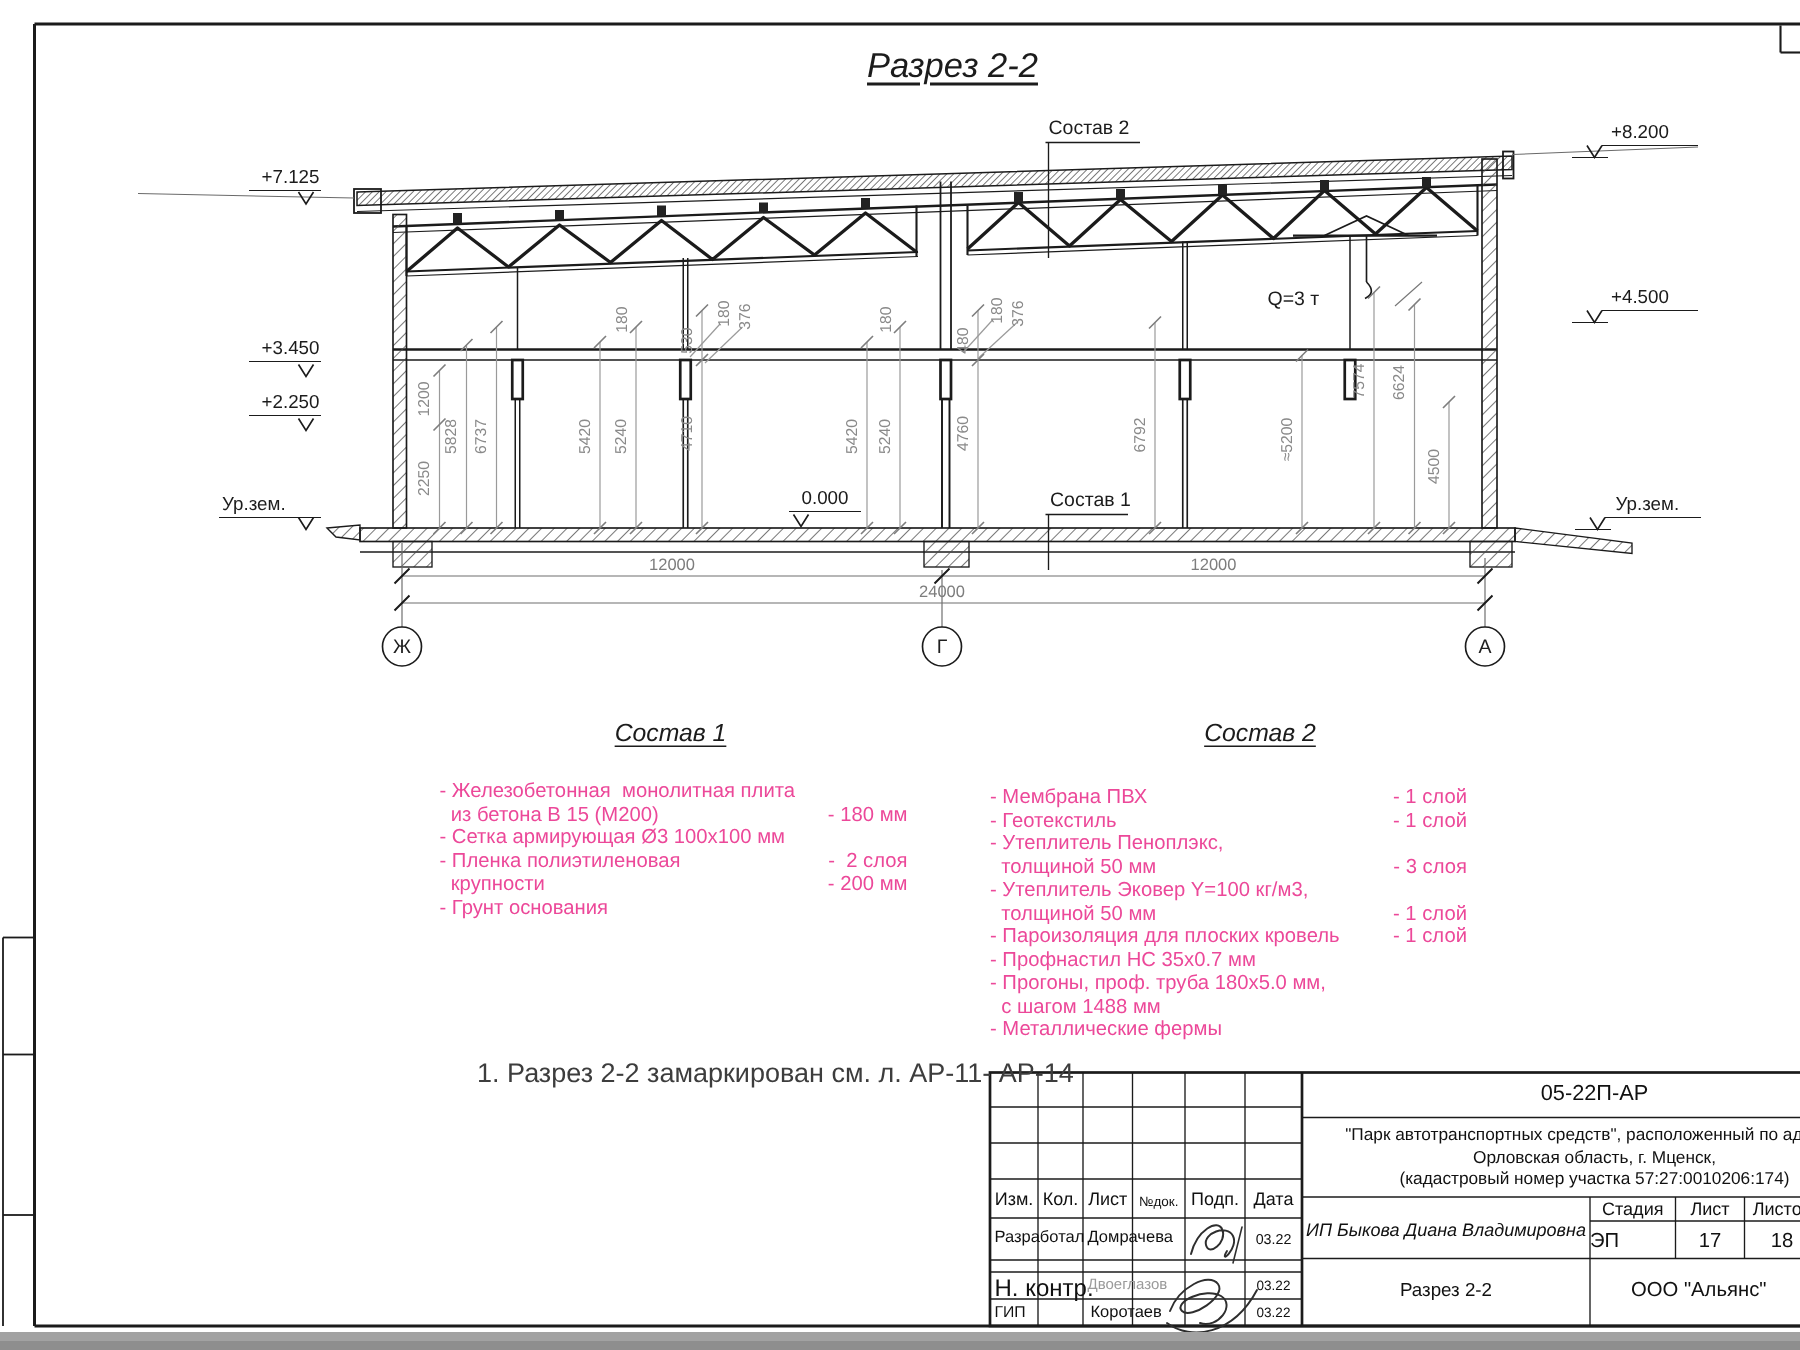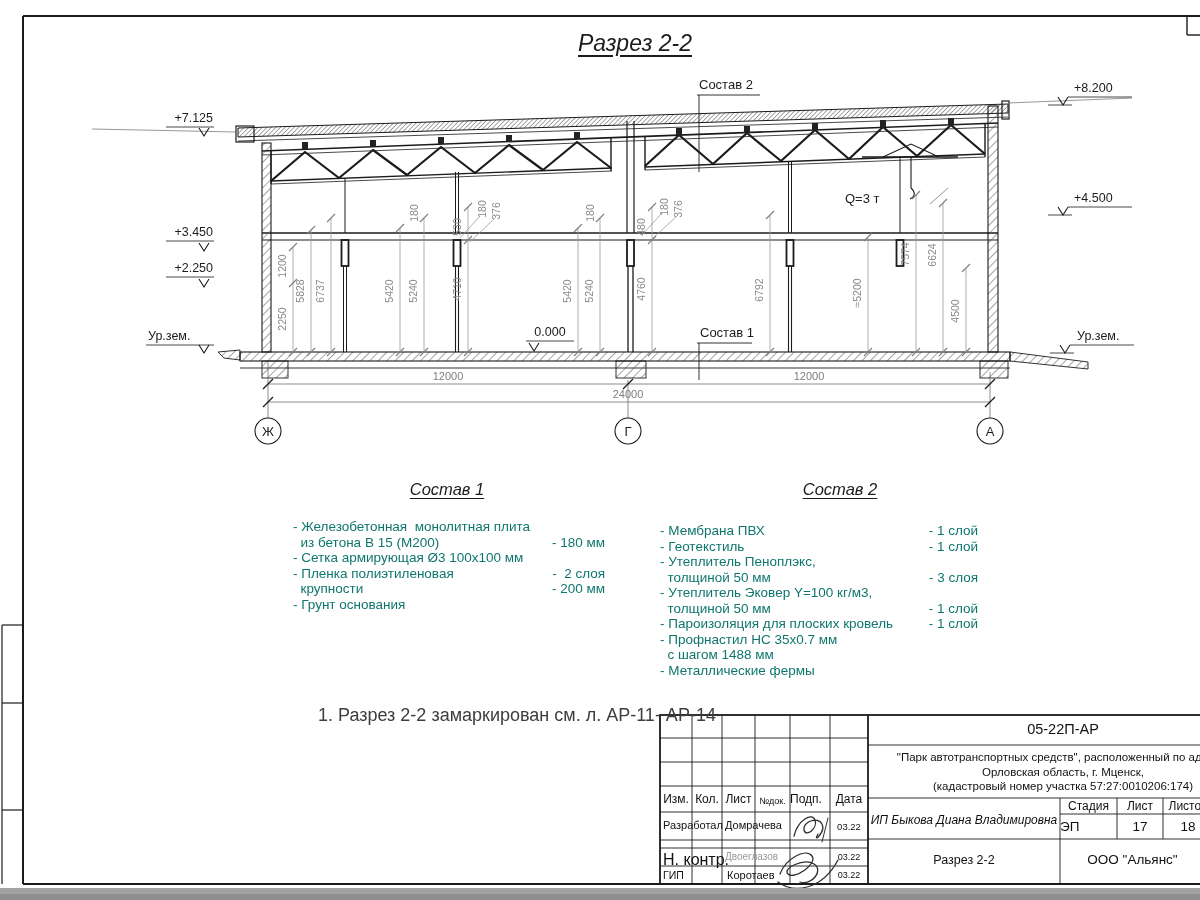--- a/index.html
+++ b/index.html
@@ -7,21 +7,21 @@
        font-family:"Liberation Sans",sans-serif;}
   .page{position:absolute;inset:0;}
   svg.lines{position:absolute;left:0;top:0;}
   .t{position:absolute;white-space:nowrap;color:#1c1c1c;font-family:"Liberation Sans",sans-serif;}
   .title{font-size:23px;font-style:italic;text-align:center;
          text-decoration:underline;text-underline-offset:4px;}
   .elev{font-size:12.5px;}
   .callout{font-size:13px;}
   .spechead{font-size:16.5px;font-style:italic;text-align:center;
             text-decoration:underline;text-underline-offset:3px;}
-  .speclist{position:absolute;font-size:13.5px;color:#0f766e;}
+  .speclist{position:absolute;font-size:13.5px;color:#ec4899;}
   .speclist .row{display:flex;justify-content:space-between;line-height:15.5px;}
   .speclist .lt{white-space:pre;}
   .speclist .rv{white-space:pre;padding-left:8px;}
   .note{font-size:18px;color:#3d3d3d;}
   .stamp{font-size:12px;color:#111;}
   .dimtxt{font-family:"Liberation Sans",sans-serif;font-size:10.5px;fill:#8a8a8a;}
   .botdim{font-family:"Liberation Sans",sans-serif;font-size:11px;fill:#7d7d7d;}
   .axtxt{font-family:"Liberation Sans",sans-serif;font-size:13px;fill:#1e1e1e;}
   .gray{color:#9a9a9a;}
 </style>
@@ -368,20 +368,24 @@
       </div>
   <div class="row">
         <span class="lt">- Пароизоляция для плоских кровель</span>
         <span class="rv">- 1 слой</span>
       </div>
   <div class="row">
         <span class="lt">- Профнастил НС 35х0.7 мм</span>
         <span class="rv"></span>
       </div>
   <div class="row">
+        <span class="lt">- Прогоны, проф. труба 180х5.0 мм,</span>
+        <span class="rv"></span>
+      </div>
+  <div class="row">
         <span class="lt">  с шагом 1488 мм</span>
         <span class="rv"></span>
       </div>
   <div class="row">
         <span class="lt">- Металлические фермы</span>
         <span class="rv"></span>
       </div>
 </div>
 
 <div class="t note" style="left:318px;top:705px;">1. Разрез 2-2 замаркирован см. л. АР-11- АР-14</div>
@@ -393,21 +397,21 @@
   <div>(кадастровый номер участка 57:27:0010206:174)</div>
 </div>
 <div class="t stamp" style="left:868px;top:813px;width:192px;text-align:center;font-style:italic;">ИП Быкова Диана Владимировна</div>
 <div class="t stamp" style="left:868px;top:853px;width:192px;text-align:center;font-size:12.5px;">Разрез 2-2</div>
 <div class="t stamp" style="left:1060px;top:852px;width:145px;text-align:center;font-size:13.5px;">ООО "Альянс"</div>
 
 <div class="t stamp" style="left:660px;top:792px;width:32px;text-align:center;">Изм.</div>
 <div class="t stamp" style="left:692px;top:792px;width:30px;text-align:center;">Кол.</div>
 <div class="t stamp" style="left:722px;top:792px;width:33px;text-align:center;">Лист</div>
 <div class="t stamp" style="left:755px;top:796px;width:35px;text-align:center;font-size:9px;">№док.</div>
-<div class="t stamp" style="left:790px;top:792px;width:20px;text-align:center;">Подп.</div>
+<div class="t stamp" style="left:790px;top:792px;width:40px;text-align:center;">Подп.</div>
 <div class="t stamp" style="left:830px;top:792px;width:38px;text-align:center;">Дата</div>
 
 <div class="t stamp" style="left:663px;top:819px;font-size:11px;">Разработал</div>
 <div class="t stamp" style="left:725px;top:819px;font-size:11px;">Домрачева</div>
 <div class="t stamp" style="left:830px;top:821px;width:38px;text-align:center;font-size:9.5px;">03.22</div>
 
 <div class="t stamp" style="left:663px;top:851px;font-size:16px;">Н. контр.</div>
 <div class="t stamp gray" style="left:725px;top:851px;font-size:10px;">Двоеглазов</div>
 <div class="t stamp" style="left:830px;top:852px;width:38px;text-align:center;font-size:9px;">03.22</div>
 

